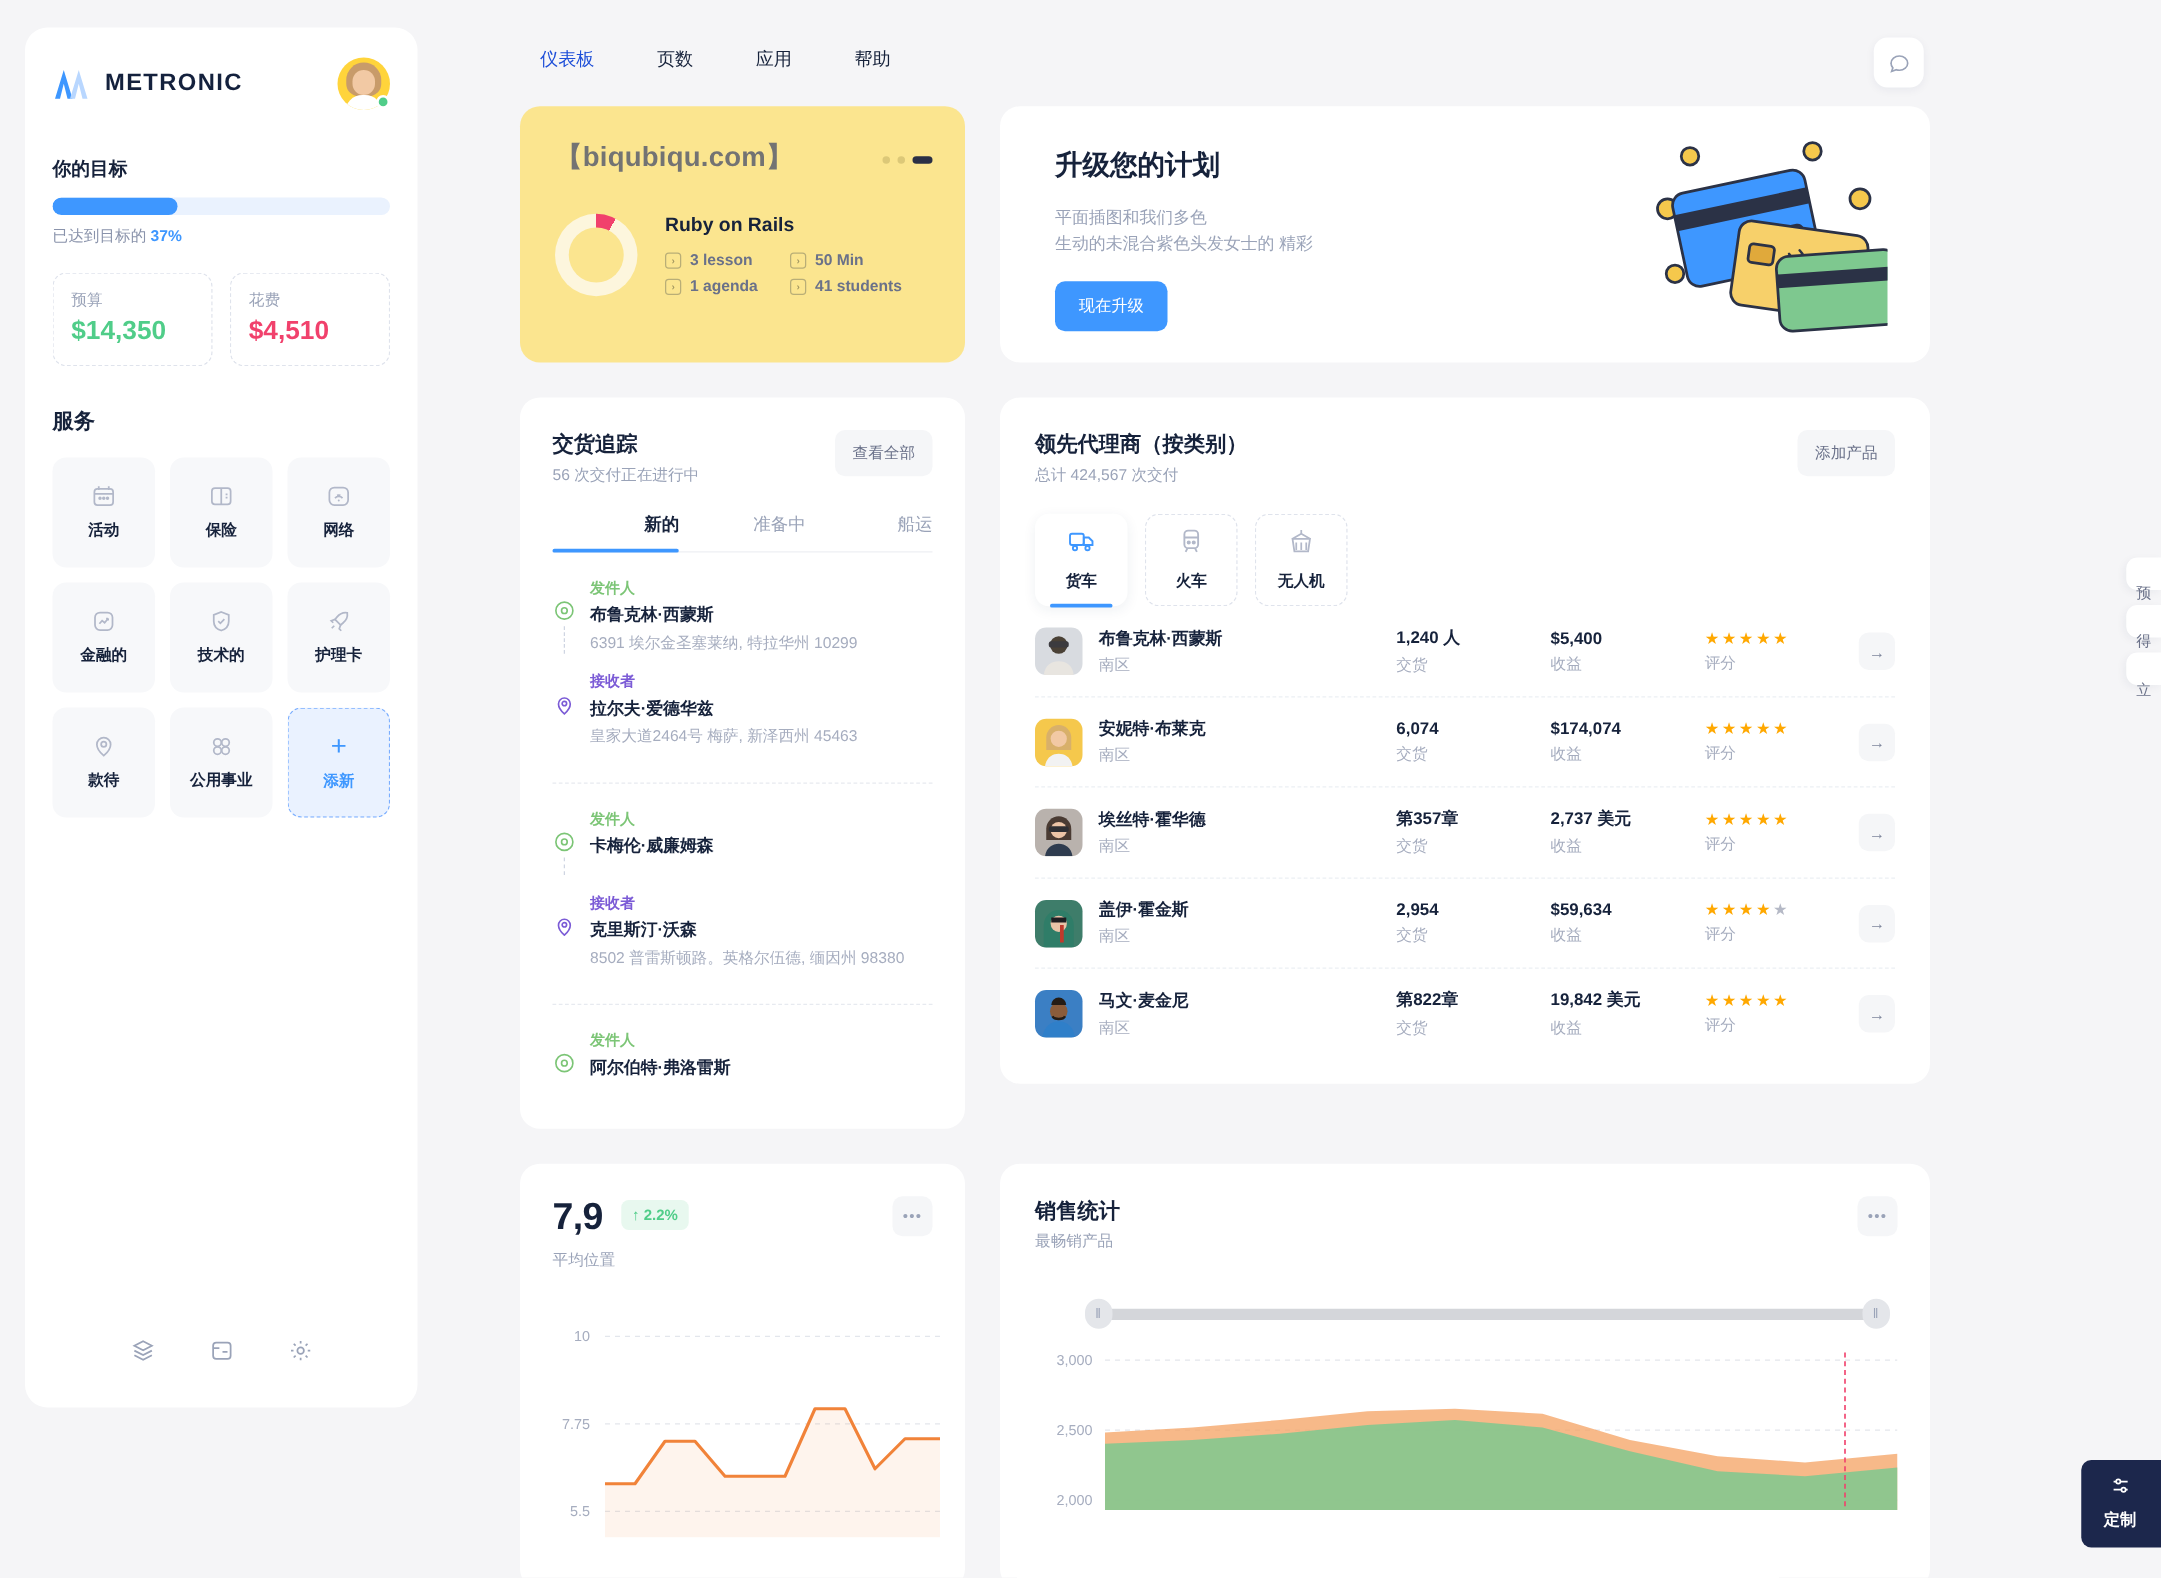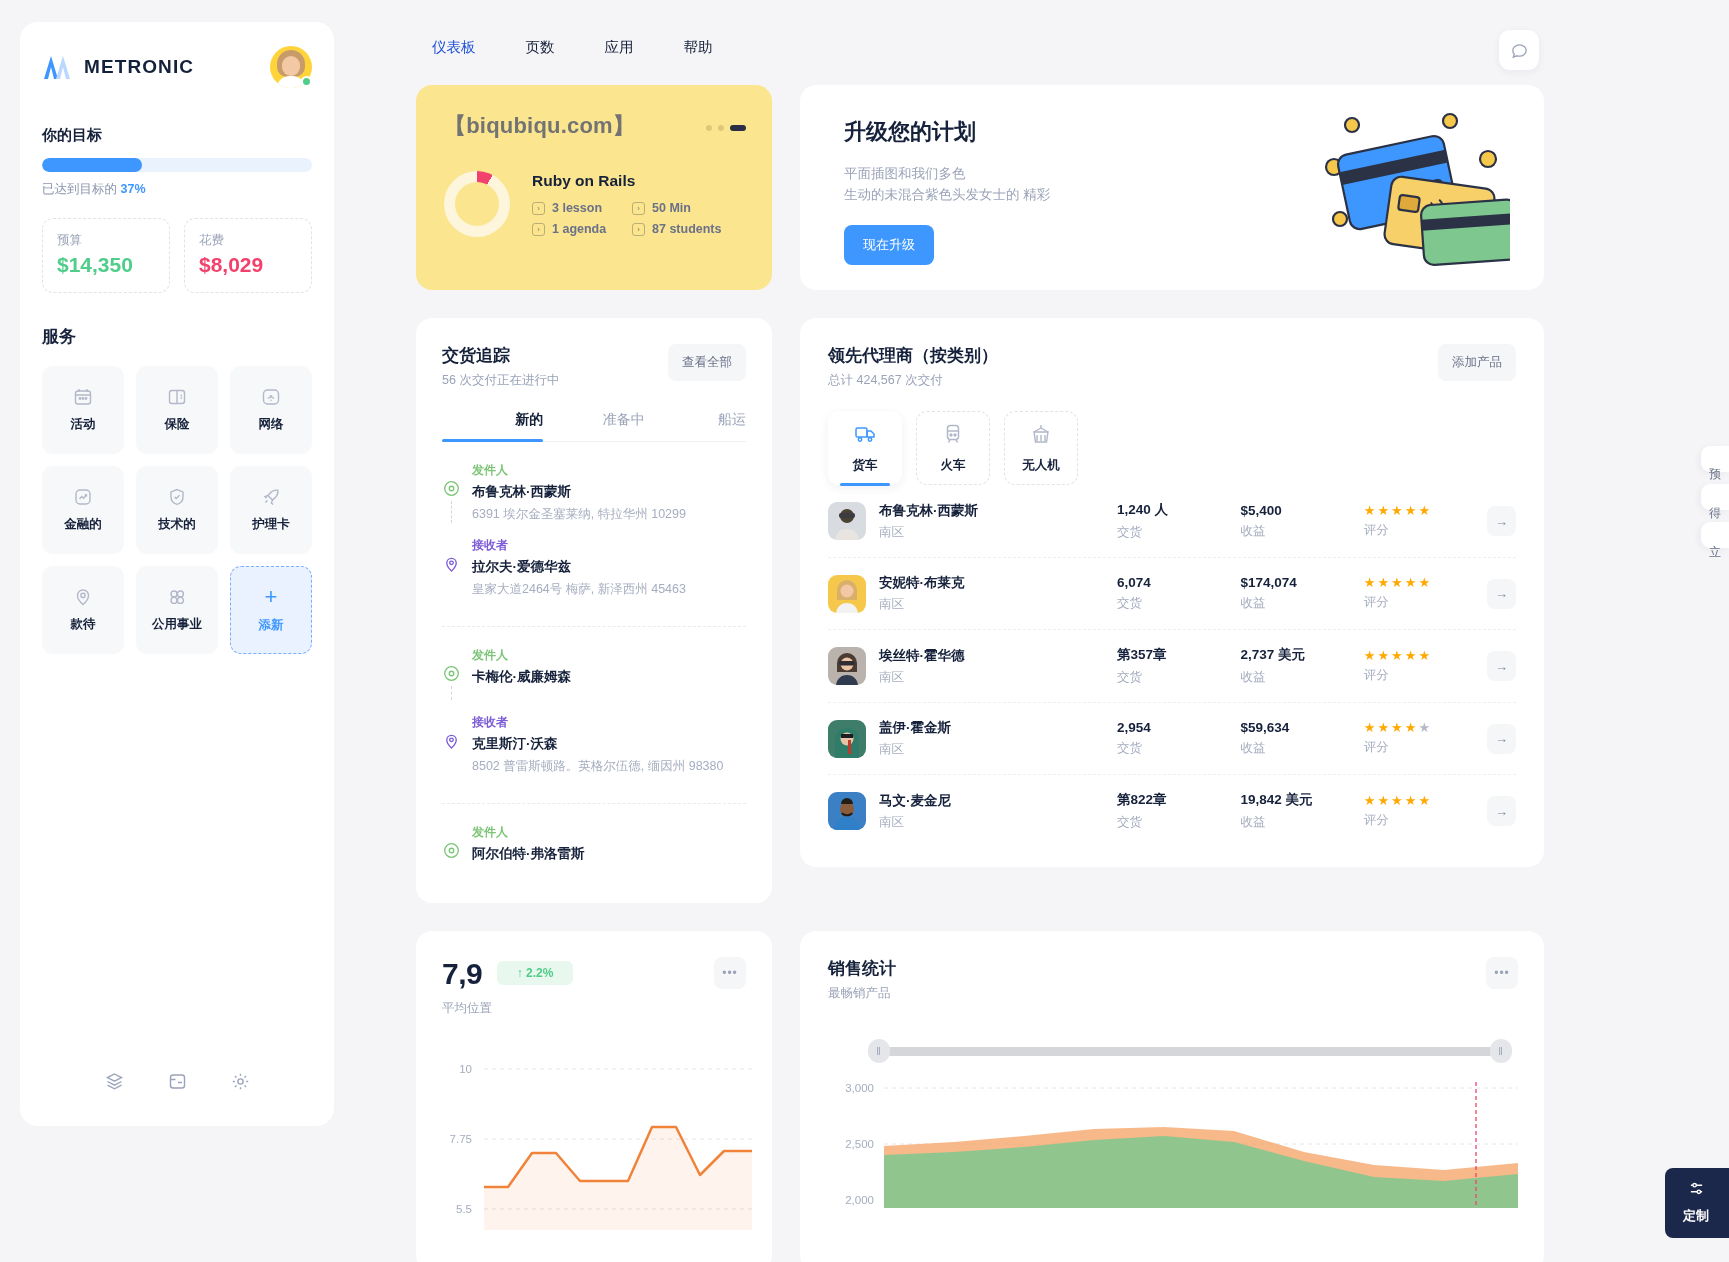--- a/index.html
+++ b/index.html
@@ -188,21 +188,21 @@
   .go-btn {
     margin-left: auto; width: 30px; height: 30px; border-radius: 8px; background: #f5f6f8;
     display: flex; align-items: center; justify-content: center; color: #7e869c; cursor: pointer; font-size: 13px;
   }
 
   
   .avgcard { padding: 26px 26px 0 26px; height: 340px; position: relative; }
   .avg-big { font-size: 30px; font-weight: 700; color: #16223b; letter-spacing: -.5px; }
   .badge-up {
     background: #e8f8ef; color: #50cd89; font-size: 12px; font-weight: 700;
-    padding: 5px 20px; border-radius: 6px; margin-left: 10px; vertical-align: 7px;
+    padding: 5px 9px; border-radius: 6px; margin-left: 10px; vertical-align: 7px;
   }
   .avg-sub { font-size: 12.5px; color: #9aa3b8; margin-top: 9px; }
   .dots-btn {
     position: absolute; right: 26px; top: 26px; width: 32px; height: 32px; border-radius: 8px;
     background: #f5f6f8; display: flex; align-items: center; justify-content: center;
     color: #9aa3b8; cursor: pointer; letter-spacing: 1px; font-size: 12px;
   }
 
   
   .salescard { padding: 26px 28px 0 28px; height: 340px; position: relative; }
@@ -269,21 +269,21 @@
       <b>37%</b>
     </div>
 
     <div class="stat-row">
       <div class="stat-box">
         <div class="stat-label">预算</div>
         <div class="stat-value v-green">$14,350</div>
       </div>
       <div class="stat-box">
         <div class="stat-label">花费</div>
-        <div class="stat-value v-red">$8,029</div>
+        <div class="stat-value v-red">$4,510</div>
       </div>
     </div>
 
     <div class="sec-title services-title">服务</div>
 
     <div class="svc-grid">
       <div class="svc-tile">
         <span class="svc-ico">
             <svg width="20" height="20" viewBox="0 0 20 20" fill="none" stroke="currentColor" stroke-width="1.4">
               <rect x="2.5" y="4" width="15" height="13" rx="2.5"></rect>
@@ -423,21 +423,21 @@
                 <span class="meta">
                   <span class="meta-ico">›</span>
                   <span>50 Min</span>
                 </span>
                 <span class="meta">
                   <span class="meta-ico">›</span>
                   <span>1 agenda</span>
                 </span>
                 <span class="meta">
                   <span class="meta-ico">›</span>
-                  <span>87 students</span>
+                  <span>41 students</span>
                 </span>
               </div>
             </div>
           </div>
         </div>
       </div>
 
       <div class="col-r">
         <div class="card upgrade">
           <div class="up-title">升级您的计划</div>

